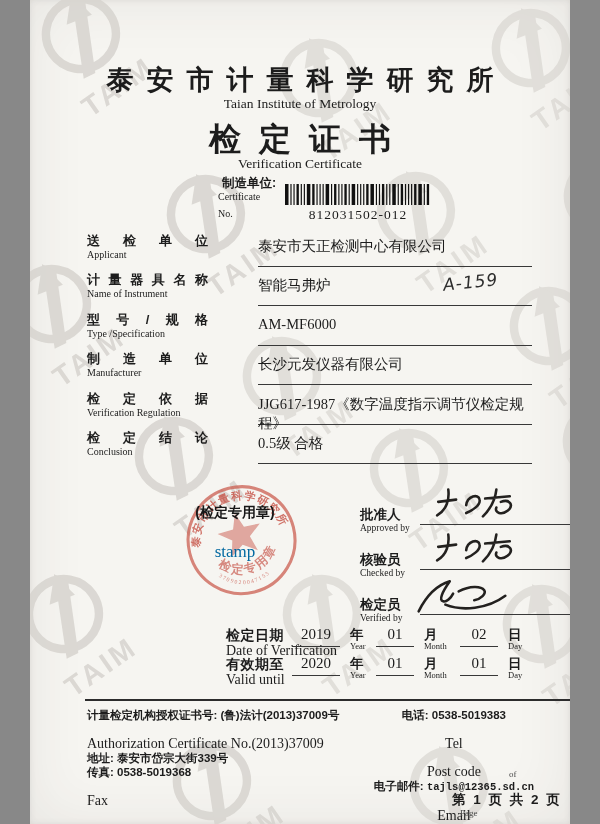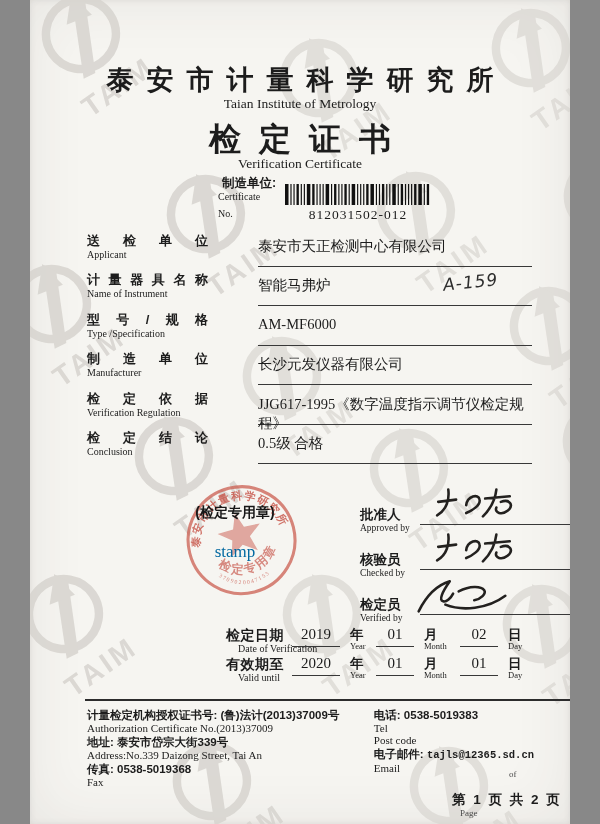--- a/index.html
+++ b/index.html
@@ -51,36 +51,36 @@
   .s-cn{position:absolute;left:0;top:8px;font-size:13.5px;font-weight:bold;
     font-family:"Liberation Sans",sans-serif;text-align:right;}
   .s-en{position:absolute;left:0;top:25px;font-size:9.5px;}
   .sline{position:absolute;left:60px;right:0;top:0;height:26px;border-bottom:1.5px solid #383838;}
   .sig{position:absolute;left:68px;top:-14px;z-index:2;}
   
   .dates{position:absolute;left:196px;top:626px;width:300px;z-index:2;}
   .drow{position:relative;height:29px;}
   .d-cn{position:absolute;left:0;top:1px;font-size:14px;font-weight:bold;
     font-family:"Liberation Sans",sans-serif;letter-spacing:.5px;}
-  .d-en{position:absolute;left:12px;top:17px;font-size:10px;white-space:nowrap;}
+  .d-en{position:absolute;left:0;top:17px;font-size:14px;white-space:nowrap;}
   .dval{position:absolute;top:0;height:20px;border-bottom:1px solid #383838;
     text-align:center;font-size:15px;}
   .dunit-cn{position:absolute;top:0;font-size:13.5px;font-weight:bold;
     font-family:"Liberation Sans",sans-serif;}
   .dunit-en{position:absolute;top:15px;font-size:8.5px;}
   .dv1{left:66px;width:48px;} .du1{left:124px;}
   .dv2{left:150px;width:38px;} .du2{left:198px;}
   .dv3{left:234px;width:38px;} .du3{left:282px;}
   
   .divider{position:absolute;left:55px;top:699px;width:503px;height:2px;background:#2c2c2c;z-index:2;}
   .footer{position:absolute;left:57px;top:707px;right:36px;display:flex;z-index:2;}
-  .fcol-l{width:312px;} .fcol-r{flex:1;}
+  .fcol-l{width:312px;} .fcol-r{flex:1;text-align:center;}
   .ft-cn{font-size:11.5px;font-weight:bold;font-family:"Liberation Sans",sans-serif;
     line-height:14px;margin-top:0.5px;white-space:nowrap;}
-  .ft-en{font-size:11px;line-height:12.5px;white-space:nowrap;}
+  .ft-en{font-size:14px;line-height:12.5px;white-space:nowrap;margin-top:16px;}
   .mono{font-family:"Liberation Mono",monospace;font-size:10.5px;}
   .pageinfo-cn{position:absolute;left:422px;top:791px;font-size:13.5px;font-weight:bold;
     font-family:"Liberation Sans",sans-serif;letter-spacing:2px;z-index:2;}
   .pageinfo-en1{position:absolute;left:430px;top:808px;font-size:9px;color:#4a4a4a;z-index:2;}
   .pageinfo-en2{position:absolute;left:479px;top:769px;font-size:9px;color:#4a4a4a;z-index:2;}
   .sig path, .sig{stroke-linecap:round;stroke-linejoin:round;}
 </style>
 </head>
 <body>
 
@@ -234,21 +234,21 @@
           <div class="f-cn">制造单位</div>
         <div class="f-en">Manufacturer</div>
         </div>
       <div class="fline">长沙元发仪器有限公司</div>
     </div>
     <div class="frow">
       <div class="flabel">
           <div class="f-cn">检定依据</div>
         <div class="f-en">Verification Regulation</div>
         </div>
-      <div class="fline">JJG617-1995《数字温度指示调节仪检定规程》</div>
+      <div class="fline">JJG617-1987《数字温度指示调节仪检定规程》</div>
     </div>
     <div class="frow">
       <div class="flabel">
           <div class="f-cn">检定结论</div>
         <div class="f-en">Conclusion</div>
         </div>
       <div class="fline">0.5级 合格</div>
     </div>
   </div>
 
@@ -328,21 +328,20 @@
       <div class="dunit-en du3">Day</div>
     </div>
   </div>
 
   <div class="divider"></div>
   <div class="footer">
     <div class="fcol-l">
       <div class="ft-cn">计量检定机构授权证书号: (鲁)法计(2013)37009号</div>
       <div class="ft-en">Authorization Certificate No.(2013)37009</div>
       <div class="ft-cn">地址: 泰安市岱宗大街339号</div>
-      <div class="ft-en">Address:No.339 Daizong Street, Tai An</div>
       <div class="ft-cn">传真:  0538-5019368</div>
       <div class="ft-en">Fax</div>
     </div>
     <div class="fcol-r">
       <div class="ft-cn">电话: 0538-5019383</div>
       <div class="ft-en">Tel</div>
       <div class="ft-en">Post code</div>
       <div class="ft-cn">
         <span>电子邮件:</span>
         <span class="mono">tajls@12365.sd.cn</span>

